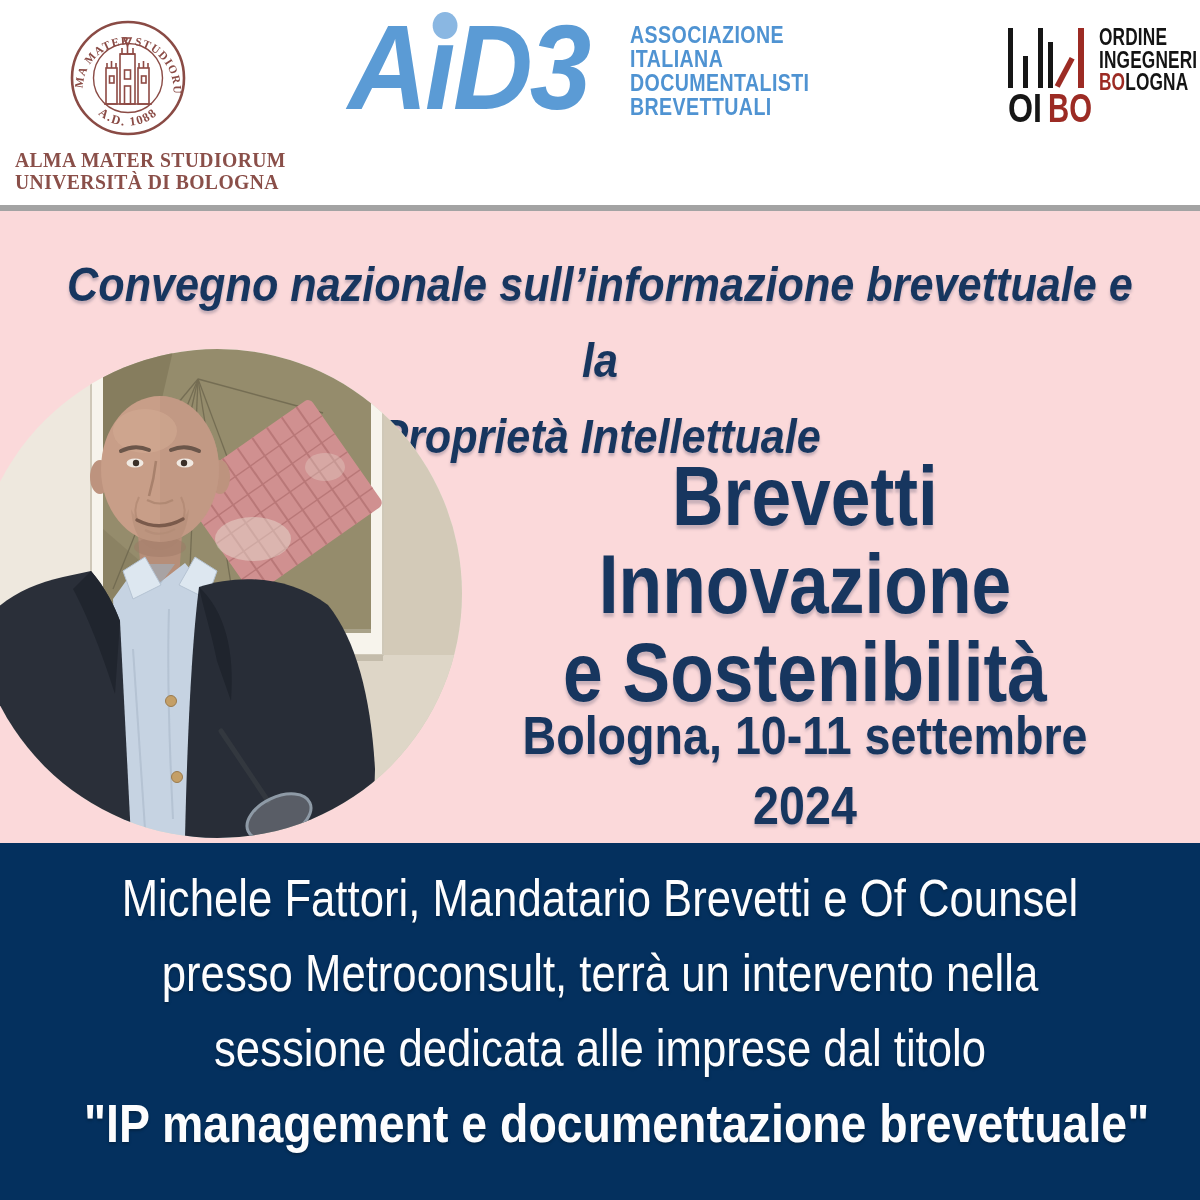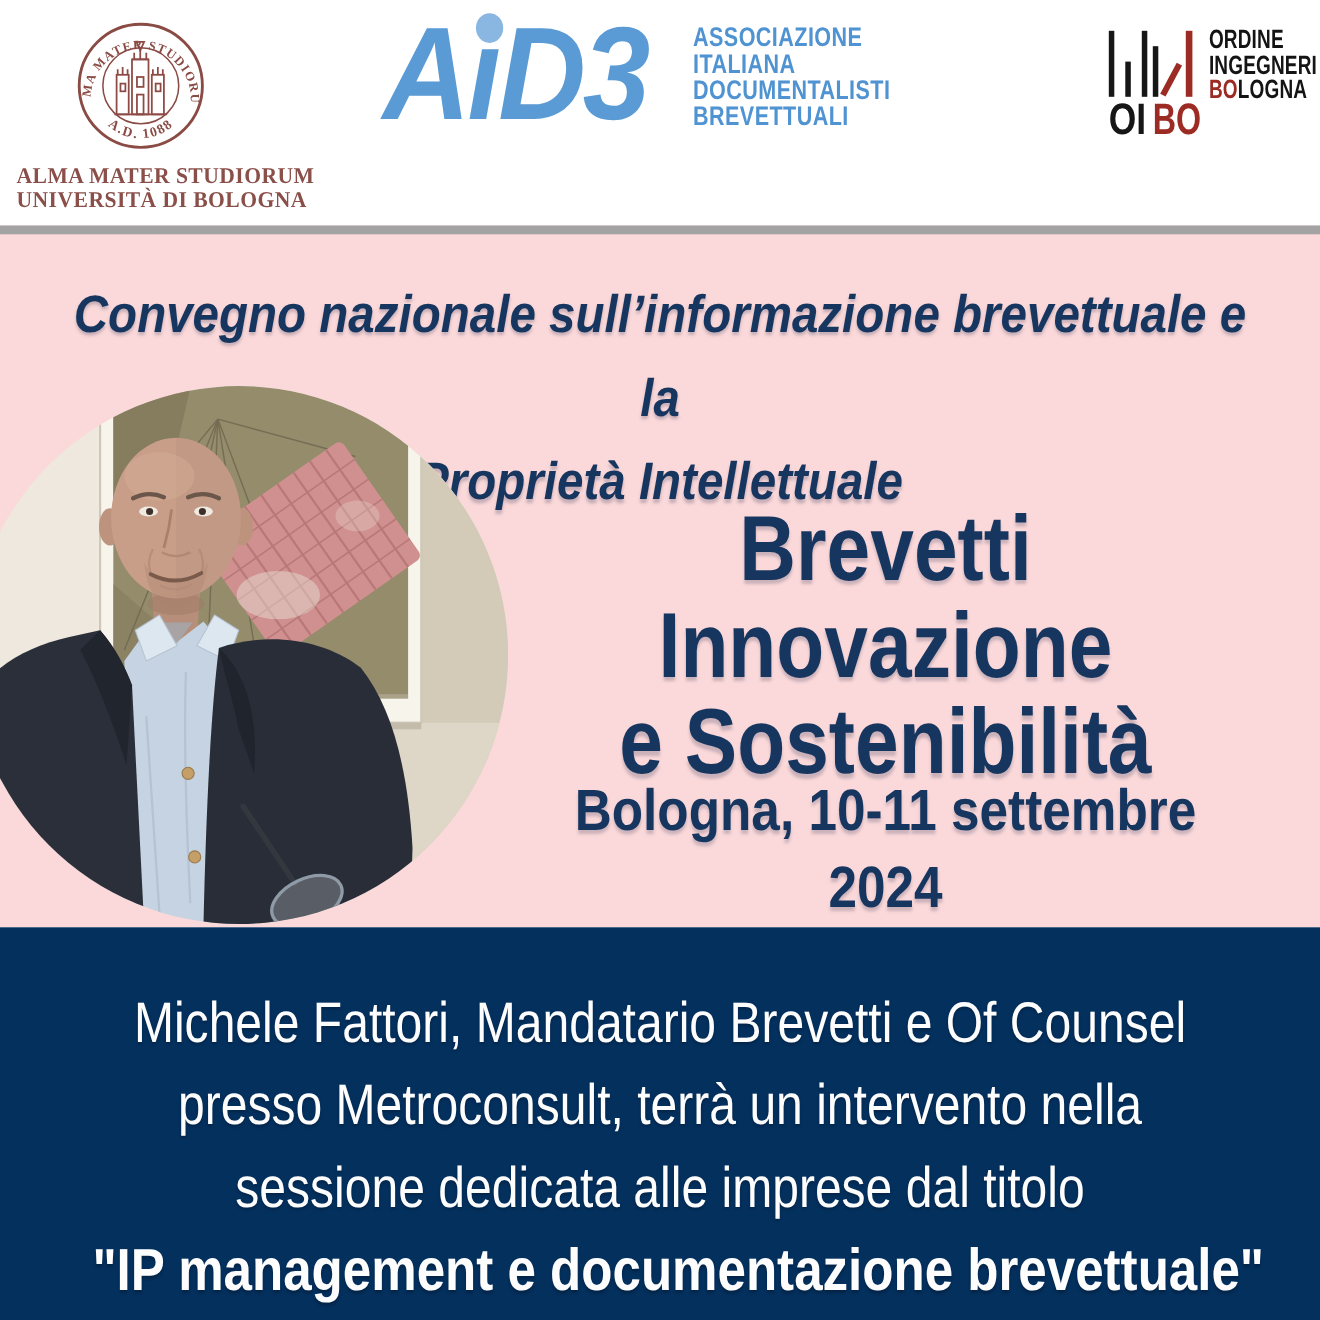--- a/index.html
+++ b/index.html
@@ -2,21 +2,21 @@
 <html><head>
 <meta charset="utf-8">
 <style>
   html,body{margin:0;padding:0;background:#ffffff;}
   #poster{position:relative;width:1200px;height:1200px;overflow:hidden;
           font-family:"Liberation Sans",sans-serif;background:#ffffff;}
 
   
   .band-header{position:absolute;left:0;top:0;width:1200px;height:205px;background:#ffffff;}
   .band-pink{position:absolute;left:0;top:205px;width:1200px;height:638px;background:#fbd9da;
-             border-top:8px solid #a3a3a3;box-sizing:border-box;}
+             border-top:6px solid #a3a3a3;box-sizing:border-box;}
   .band-navy{position:absolute;left:0;top:843px;width:1200px;height:357px;background:#04305e;}
 
   
   .unibo-seal{position:absolute;left:68px;top:12px;width:120px;height:138px;}
   .unibo-caption{position:absolute;left:15px;top:149px;width:280px;
                  font-family:"Liberation Serif",serif;font-weight:bold;
                  font-size:20.5px;line-height:22px;letter-spacing:.4px;color:#8a4f49;
                  transform:scaleX(.96);transform-origin:0 0;white-space:nowrap;}
 
   
@@ -48,21 +48,21 @@
                  text-shadow:0 4px 3px rgba(130,118,138,.4);}
   .event-date{position:absolute;left:420px;top:490px;width:770px;text-align:center;
               font-weight:bold;font-size:53px;line-height:70px;color:#17365f;
               transform:scaleX(.88);transform-origin:50% 0;
               text-shadow:0 3px 3px rgba(130,118,138,.4);}
 
   
   .speaker-photo{position:absolute;left:-27px;top:138px;width:489px;height:489px;}
 
   
-  .announcement{position:absolute;left:0;top:18px;width:1200px;text-align:center;color:#fdfdfe;margin-top:32px;}
+  .announcement{position:absolute;left:0;top:18px;width:1200px;text-align:center;color:#fdfdfe;}
   .ann-line{font-weight:normal;font-size:52px;line-height:75px;
             transform:scaleX(.84);transform-origin:50% 50%;
             text-shadow:0 2px 3px rgba(0,0,0,.25);white-space:nowrap;}
   .ann-quote{font-weight:bold;font-size:54px;line-height:75px;
              transform:scaleX(.86);transform-origin:50% 50%;
              text-shadow:0 2px 3px rgba(0,0,0,.25);white-space:nowrap;}
 </style>
 </head>
 <body>
 

